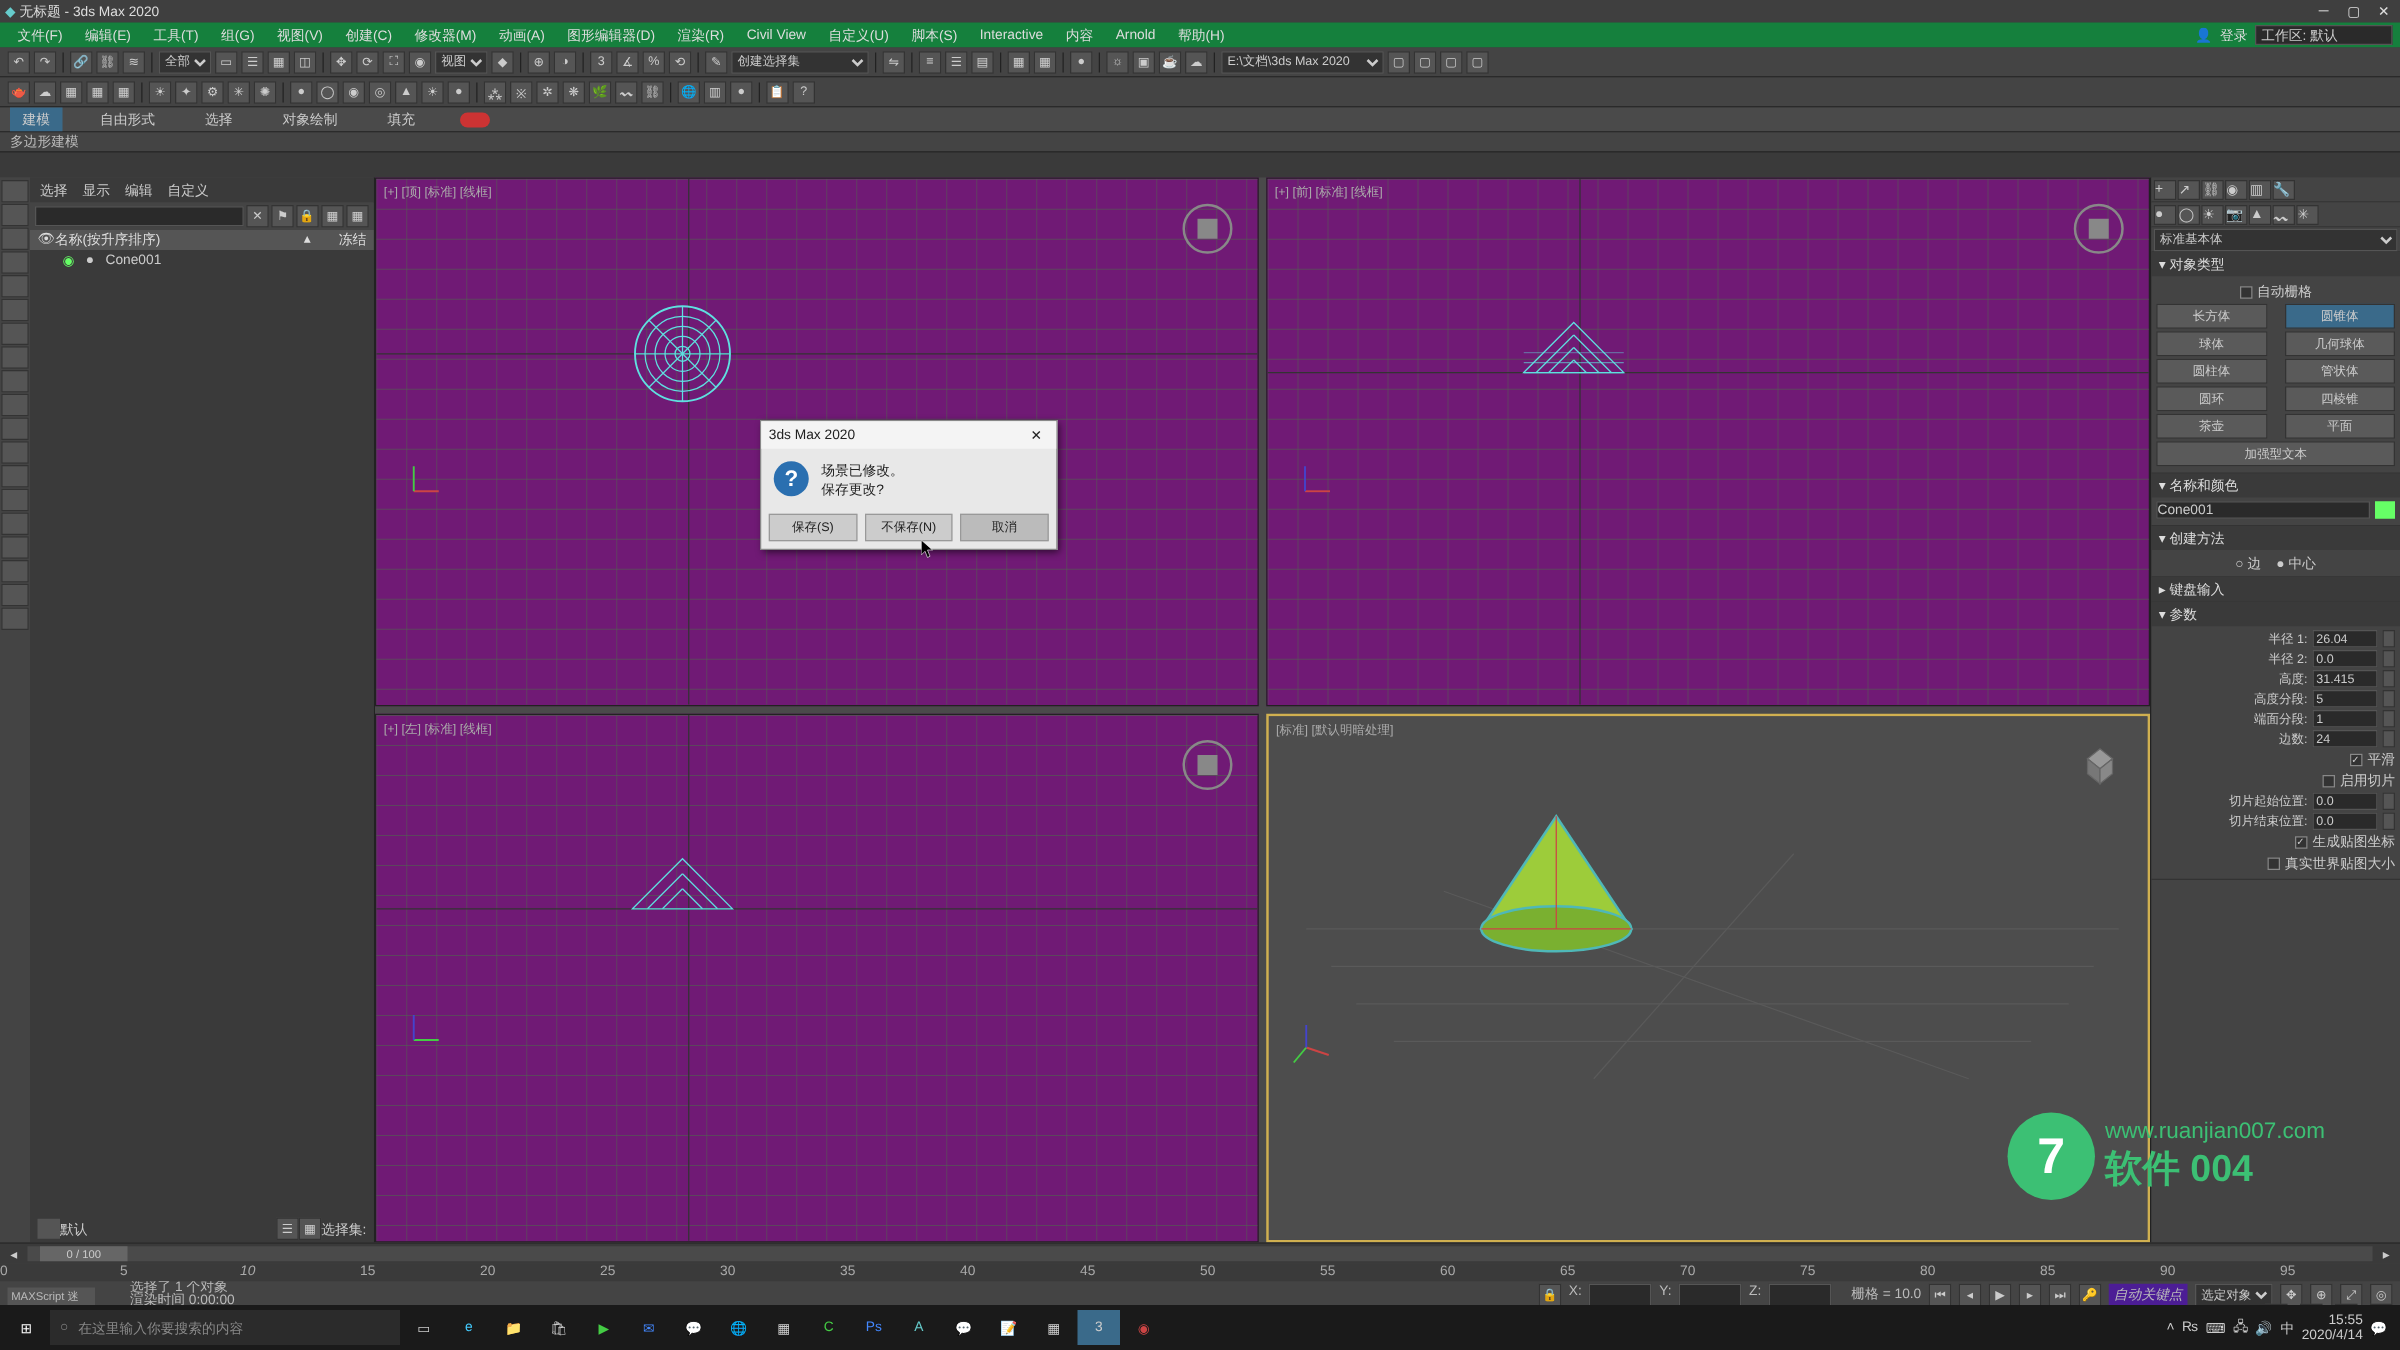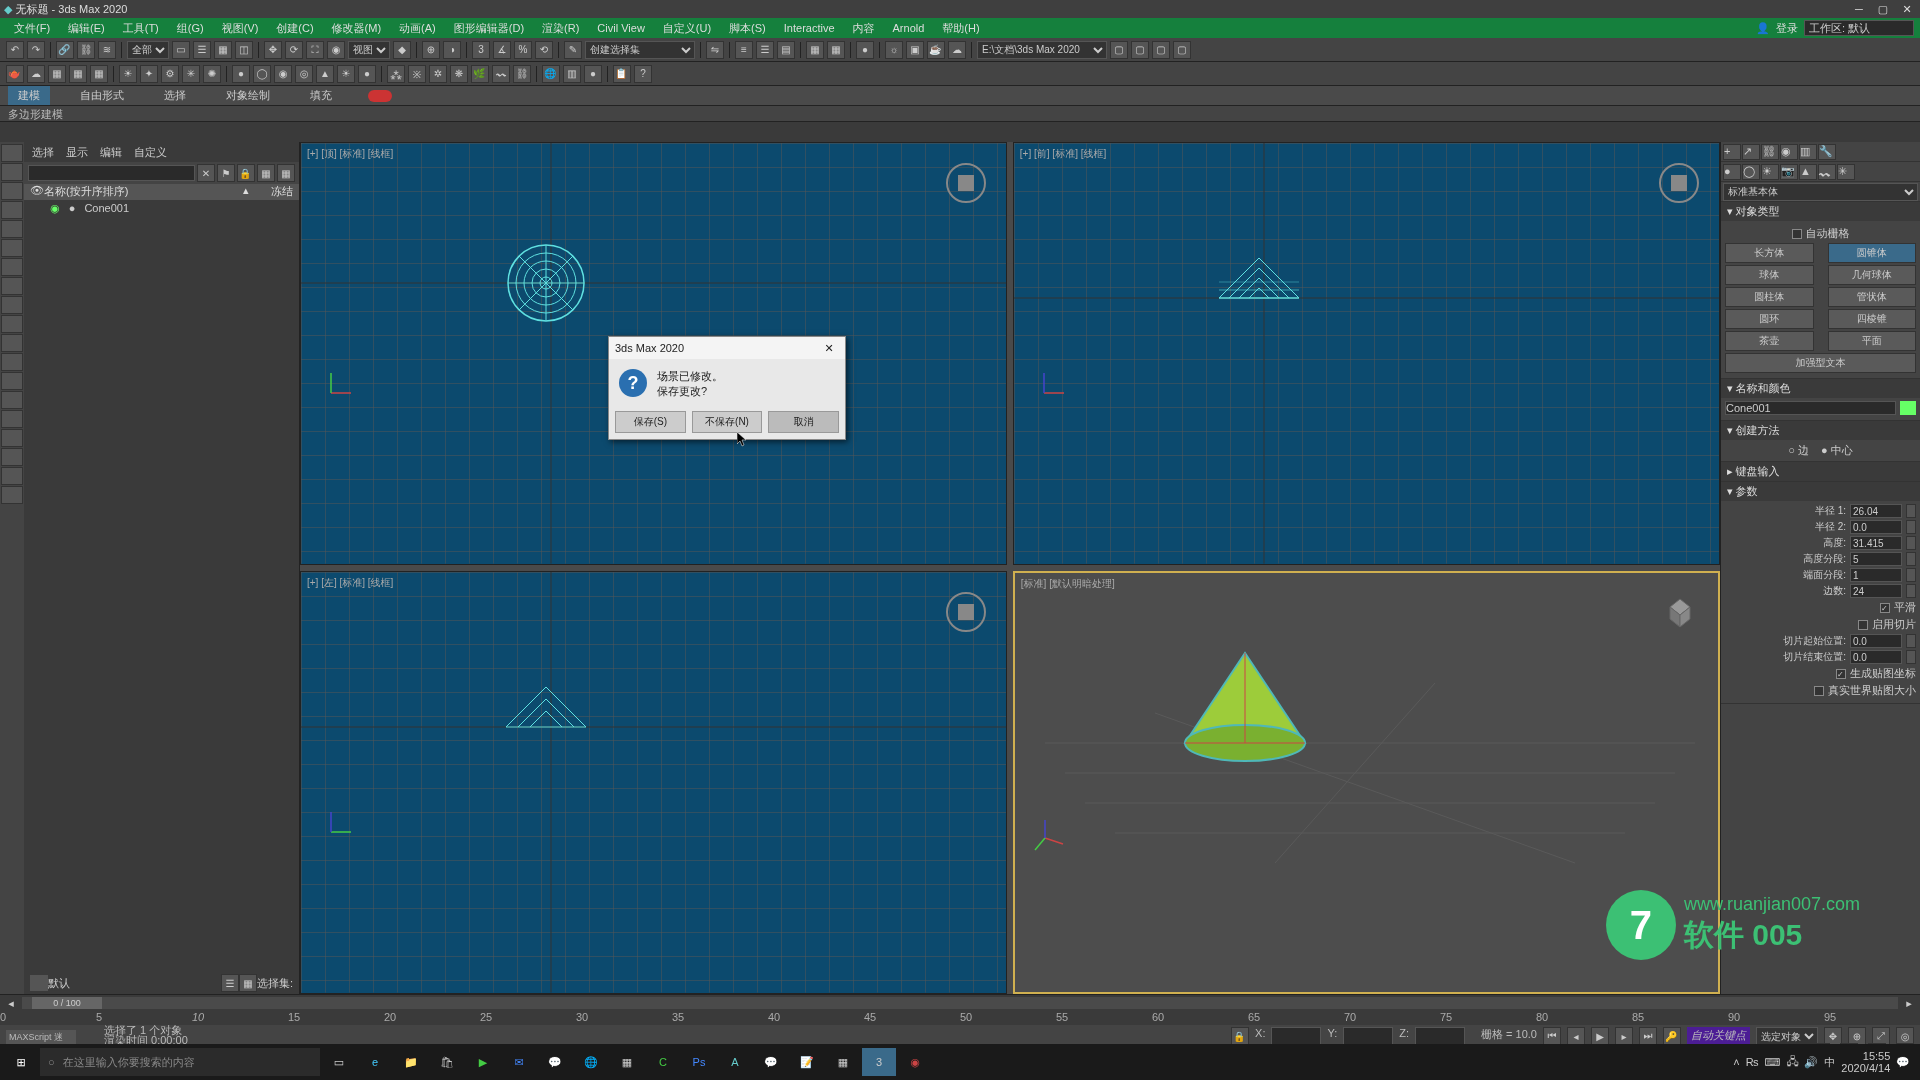--- a/index.html
+++ b/index.html
@@ -27,21 +27,21 @@
 .scene { flex:1; display:flex; flex-direction:column; }
 .scenetabs { height:20px; background:#3a3a3a; display:flex; align-items:center; gap:12px; padding:0 8px; color:#ccc; }
 .searchrow { height:22px; background:#444; display:flex; align-items:center; gap:2px; padding:2px 4px; }
 .searchrow input { flex:1; background:#2a2a2a; border:1px solid #555; color:#ccc; padding:1px 3px; }
 .sceneheader { height:16px; background:#555; display:flex; padding:0 6px; color:#ddd; }
 .sceneheader .col1 { flex:1; }
 .sceneheader .col2 { width:40px; text-align:right; }
 .scenelist { flex:1; background:#3a3a3a; }
 .scenelist .row { display:flex; align-items:center; height:16px; padding-left:26px; gap:6px; }
 .viewports { flex:1; position:relative; background:#4a4a4a; }
-.vp { position:absolute; background:#0c4a6e; border:1px solid #222; }
+.vp { position:absolute; background:#701a75; border:1px solid #222; }
 .vp.active { border:2px solid #d0b050; }
 .vp .vplabel { position:absolute; top:4px; left:6px; color:#aaa; font-size:10px; z-index:2; }
 .vp canvas, .vp svg { position:absolute; top:0; left:0; }
 .vpnav { position:absolute; top:20px; right:20px; width:40px; height:40px; border:2px solid #888; border-radius:50%; display:flex; align-items:center; justify-content:center; }
 .vpnav .cube { width:16px; height:16px; background:#888; }
 .rightcol { width:200px; background:#444; border-left:1px solid #222; display:flex; }
 .rpanel { flex:1; display:flex; flex-direction:column; overflow:hidden; }
 .rrow { height:20px; background:#444; display:flex; align-items:center; gap:1px; padding:0 2px; border-bottom:1px solid #333; }
 .rrow .rt { width:18px; height:16px; background:#555; border:1px solid #333; }
 .rollout { border-bottom:1px solid #333; }
@@ -634,21 +634,21 @@
     <span class="dbtn">保存(S)</span>
     <span class="dbtn">不保存(N)</span>
     <span class="dbtn cancel">取消</span>
   </div>
 </div>
 
 <div class="watermark">
   <div class="circle">7</div>
   <div class="txt">
       <div class="url">www.ruanjian007.com</div>
-      <div class="brand">软件 005</div>
+      <div class="brand">软件 004</div>
     </div>
 </div>
 
 <div class="cursor"><svg viewBox="0 0 12 16">
       <path d="M0 0 L0 12 L3 9 L5 14 L7 13 L5 8 L9 8 Z" fill="#000" stroke="#fff" stroke-width=".5"></path>
     </svg></div>
 
 <div class="taskbar">
   <div class="start">⊞</div>
   <div class="search">○ <span>在这里输入你要搜索的内容</span></div>

